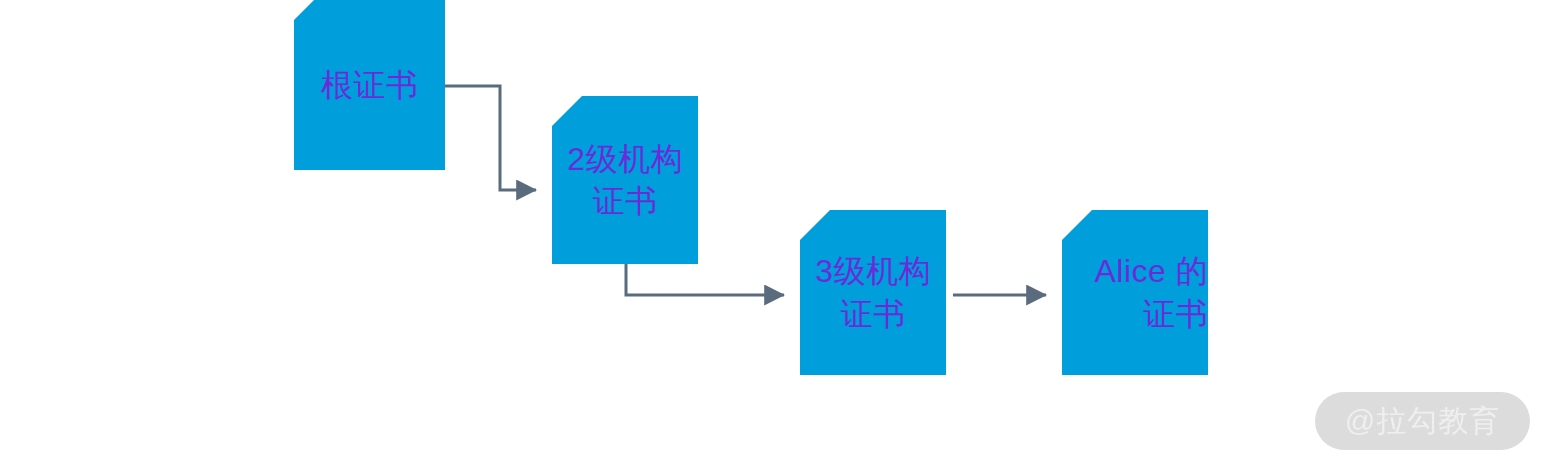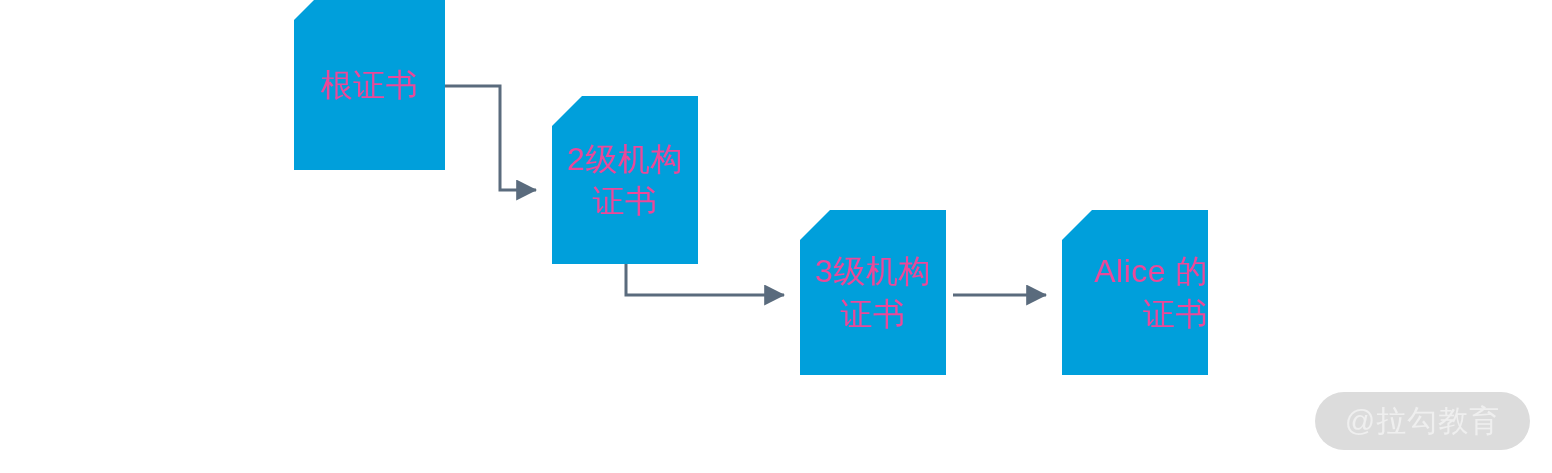--- a/index.html
+++ b/index.html
@@ -24,21 +24,21 @@
     width: 1552px;
     height: 473px;
     display: block;
   }
   .node-label {
     position: absolute;
     display: flex;
     flex-direction: column;
     align-items: center;
     justify-content: center;
-    color: #ec4899;
+    color: #6d28d9;
     font-size: 32px;
     line-height: 1.32;
     letter-spacing: 0.5px;
     white-space: nowrap;
     pointer-events: none;
     text-align: center;
   }
   .node-label .ln { display: block; }
 
   .watermark {

